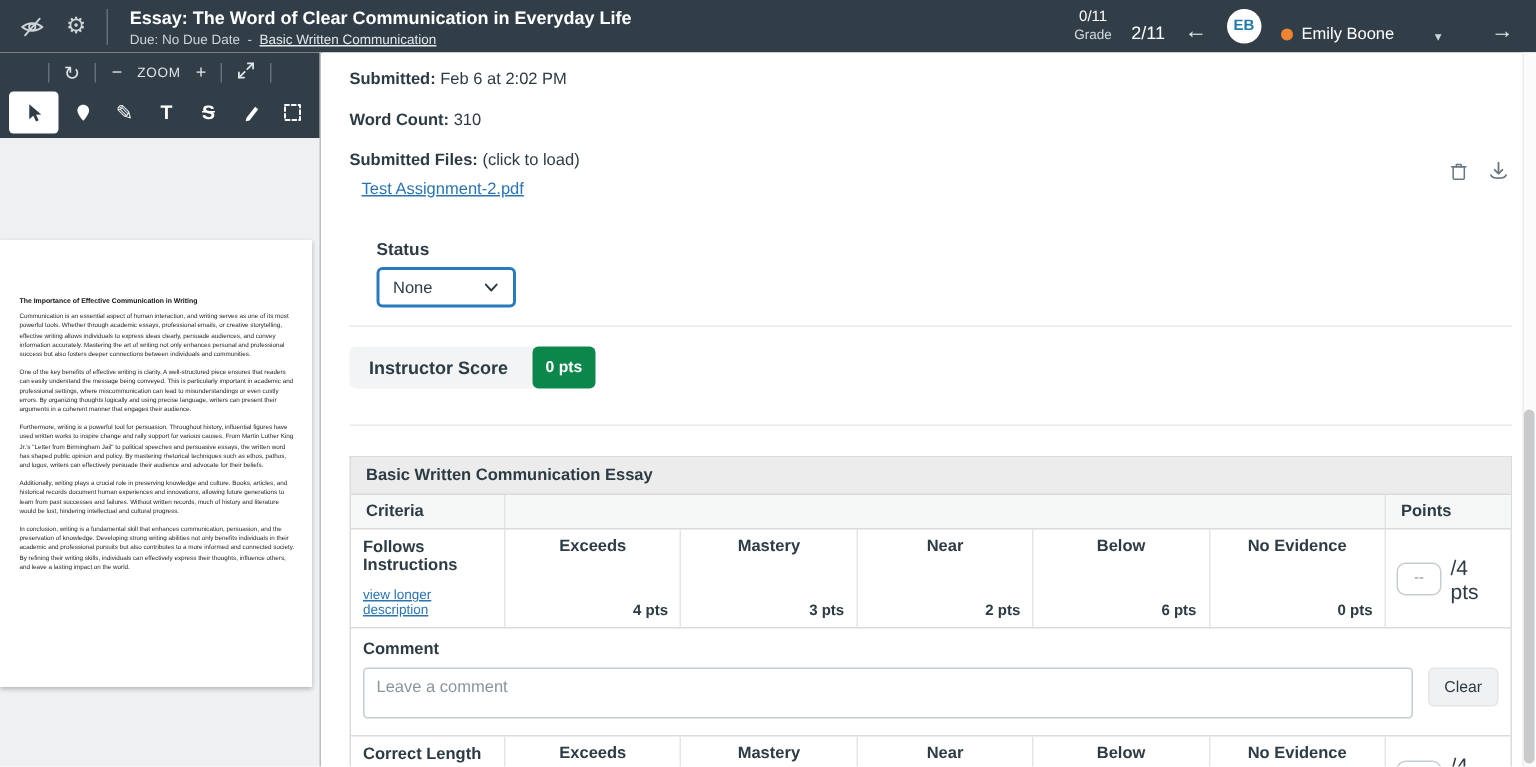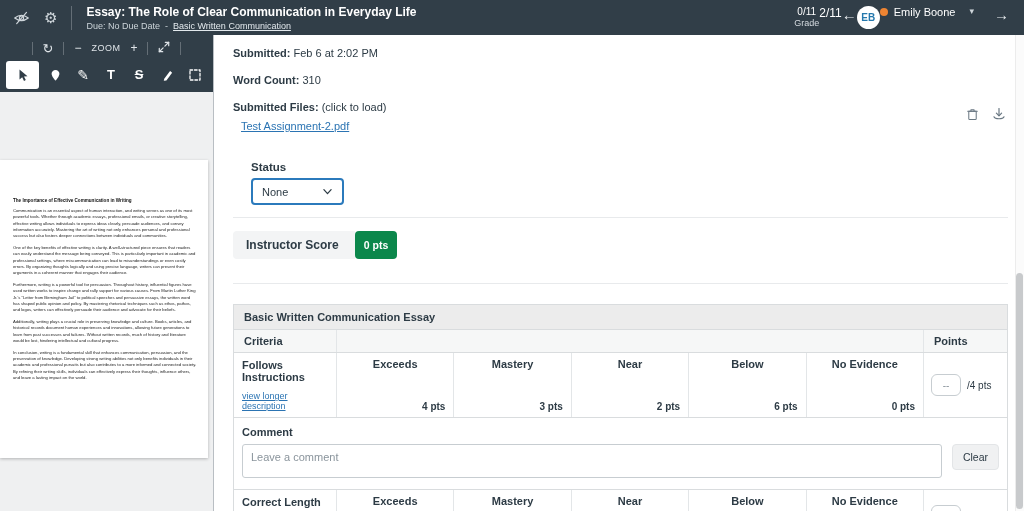--- a/index.html
+++ b/index.html
@@ -9,21 +9,21 @@
   
   .header { position:absolute; left:0; top:0; width:1024px; height:35px;
             background:#313e48; color:#fff; display:flex; align-items:center; }
   .h-icons { display:flex; align-items:center; gap:14px; padding-left:13px; color:#cfd6db; }
   .h-icons svg { display:block; }
   .gear-glyph { font-size:15px; line-height:1; color:#cfd6db; }
   .h-div { width:1px; height:24px; background:rgba(255,255,255,.25); margin:0 14px; }
   .h-title { font-size:12px; font-weight:bold; line-height:1.25; }
   .h-sub { font-size:9px; color:#ccd4d9; margin-top:1px; }
   .h-sub a { color:#e3e9ed; text-decoration:underline; }
-  .h-right { margin-left:auto; display:flex; align-items:flex-start; }
+  .h-right { margin-left:auto; display:flex; align-items:flex-end; gap:13px; }
   .graded { text-align:center; font-size:10px; line-height:1.2; }
   .graded .gl { font-size:9px; color:#d4dadf; }
   .pos { font-size:12px; }
   .nav-arrow { font-size:15px; color:#e8ecef; }
   .avatar { width:23px; height:23px; border-radius:50%; background:#fff; color:#2578ad;
             font-size:10px; font-weight:bold; display:flex; align-items:center; justify-content:center; }
   .student { display:flex; align-items:center; gap:6px; font-size:11px; }
   .dot { width:8px; height:8px; border-radius:50%; background:#ee8432; }
   .caret { font-size:9px; color:#cfd6db; margin-left:14px; }
   .next-arrow { font-size:15px; color:#e8ecef; margin-left:20px; width:30px; }
@@ -91,21 +91,21 @@
   .crit-cell { padding:6px 8px; }
   .crit-name { font-weight:bold; font-size:11px; }
   .crit-link { display:inline-block; margin-top:8px; font-size:9px; color:#2b74b3; }
   .rating-cell { border-left:1px solid #e3e6e8; padding:5px 8px 5px; display:flex;
                  flex-direction:column; justify-content:space-between; cursor:pointer; }
   .rating-cell .rl { text-align:center; font-weight:bold; font-size:11px; }
   .rating-cell .rp { text-align:right; font-size:10px; font-weight:bold; }
   .points-cell { border-left:1px solid #e3e6e8; display:flex; align-items:center; gap:6px; padding:0 7px; }
   .pts-input { width:30px; height:22px; border:1px solid #c7cdd1; border-radius:6px;
                text-align:center; font-size:10px; }
-  .pts-total { font-size:10px; }
+  .pts-total { font-size:14px; }
   .comment-row { border-bottom:1px solid #d9dcde; padding:8px 8px 11px; }
   .comment-label { font-weight:bold; font-size:11px; margin-bottom:6px; }
   .comment-line { display:flex; align-items:flex-start; }
   .comment-ta { flex:1; height:34px; border:1px solid #c7cdd1; border-radius:3px; resize:none;
                 font-family:"Liberation Sans", sans-serif; font-size:11px; padding:6px 8px; color:#2d3b45; }
   .comment-ta::placeholder, .grade-input::placeholder, .pts-input::placeholder { color:#8a949c; }
   .clear-btn { margin-left:10px; background:#f0f1f2; border:1px solid #e3e5e7; border-radius:4px;
                font-size:10.5px; color:#2d3b45; padding:6px 10px; cursor:pointer;
                font-family:"Liberation Sans", sans-serif; }
 
@@ -124,21 +124,21 @@
       <svg width="17" height="16" viewBox="0 0 16 16" fill="none" stroke="#cfd6db" stroke-width="1.2">
         <path d="M1.2 8 Q8 2.8 14.8 8 Q8 13.2 1.2 8 Z"></path>
           <circle cx="8" cy="8" r="2.1"></circle>
         <line x1="3.2" y1="13.6" x2="13" y2="2.4"></line>
       </svg>
     </span>
     <span class="gear-glyph">⚙</span>
   </div>
   <div class="h-div"></div>
   <div>
-    <div class="h-title">Essay: The Role of Clear Communication in Everyday Life</div>
+    <div class="h-title">Essay: The Word of Clear Communication in Everyday Life</div>
     <div class="h-sub">
       <span>Due: No Due Date</span>
       &nbsp;<span>-</span>&nbsp;
       <a href="#">Basic Written Communication</a>
     </div>
   </div>
   <div class="h-right">
     <div class="graded">
       <div>0/11</div>
       <div class="gl">Grade</div>

